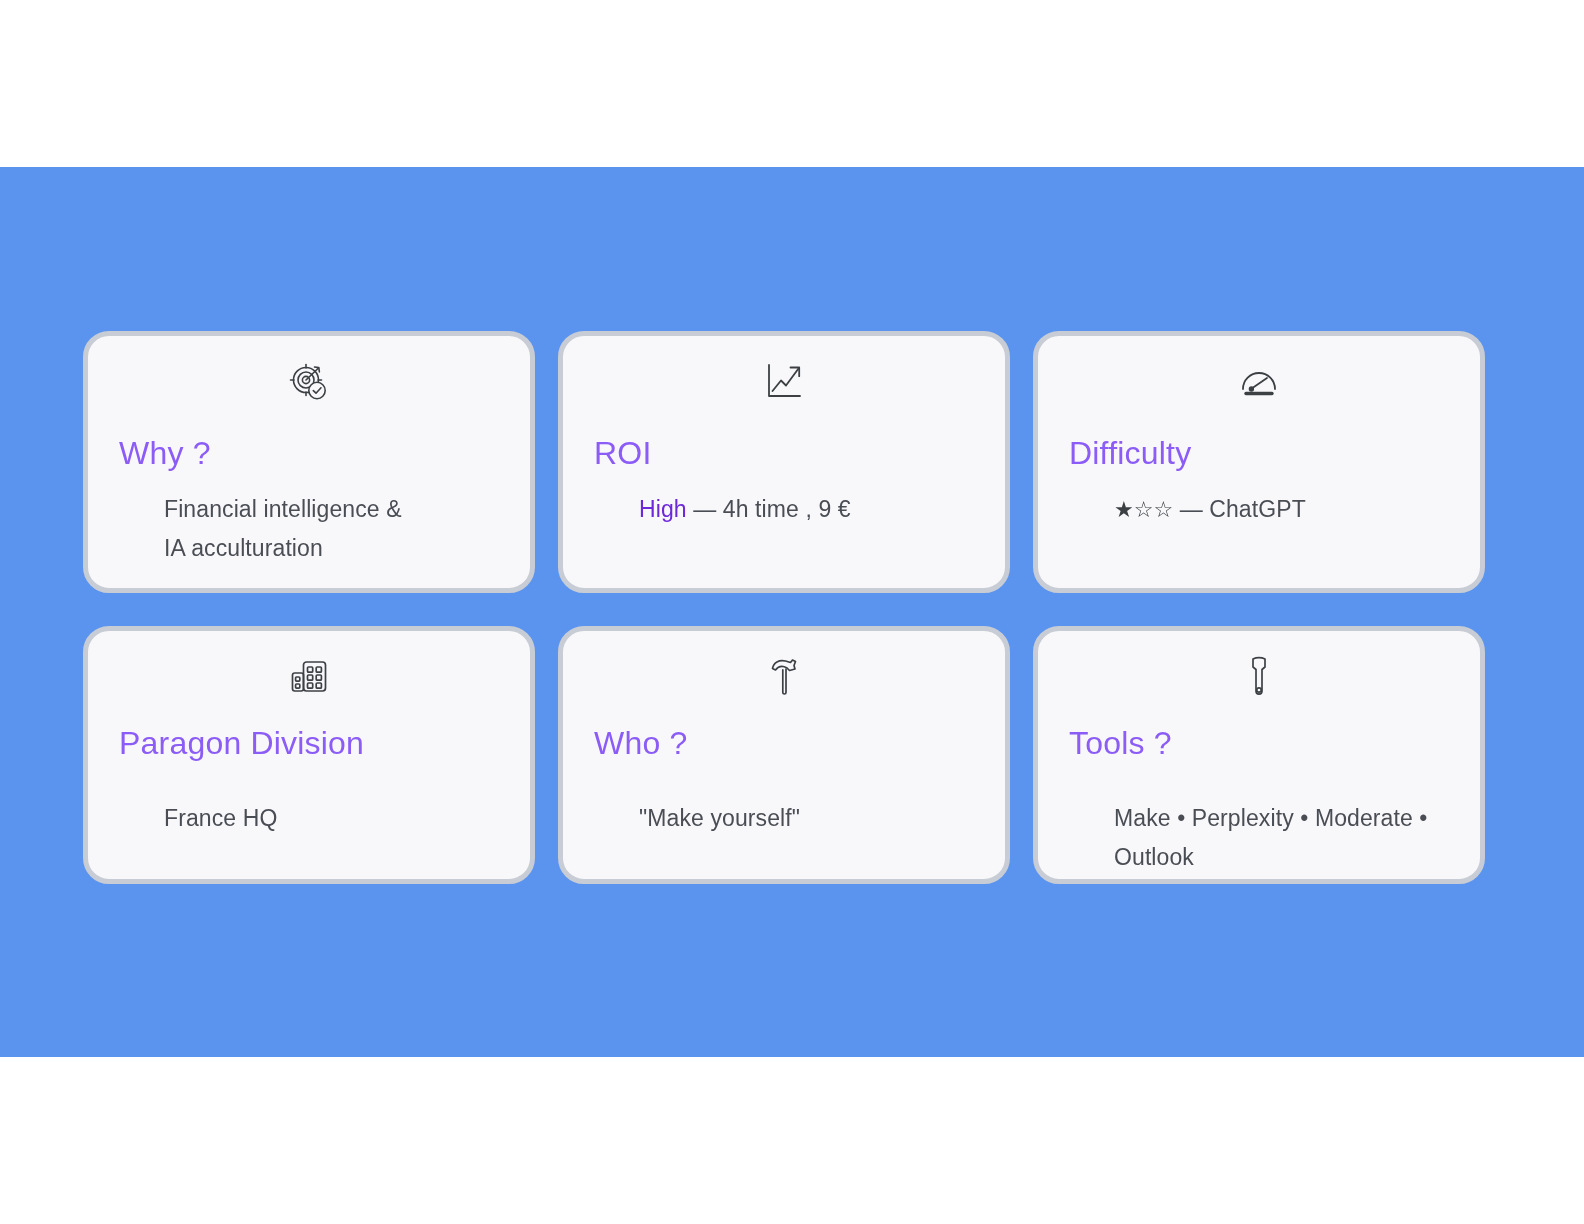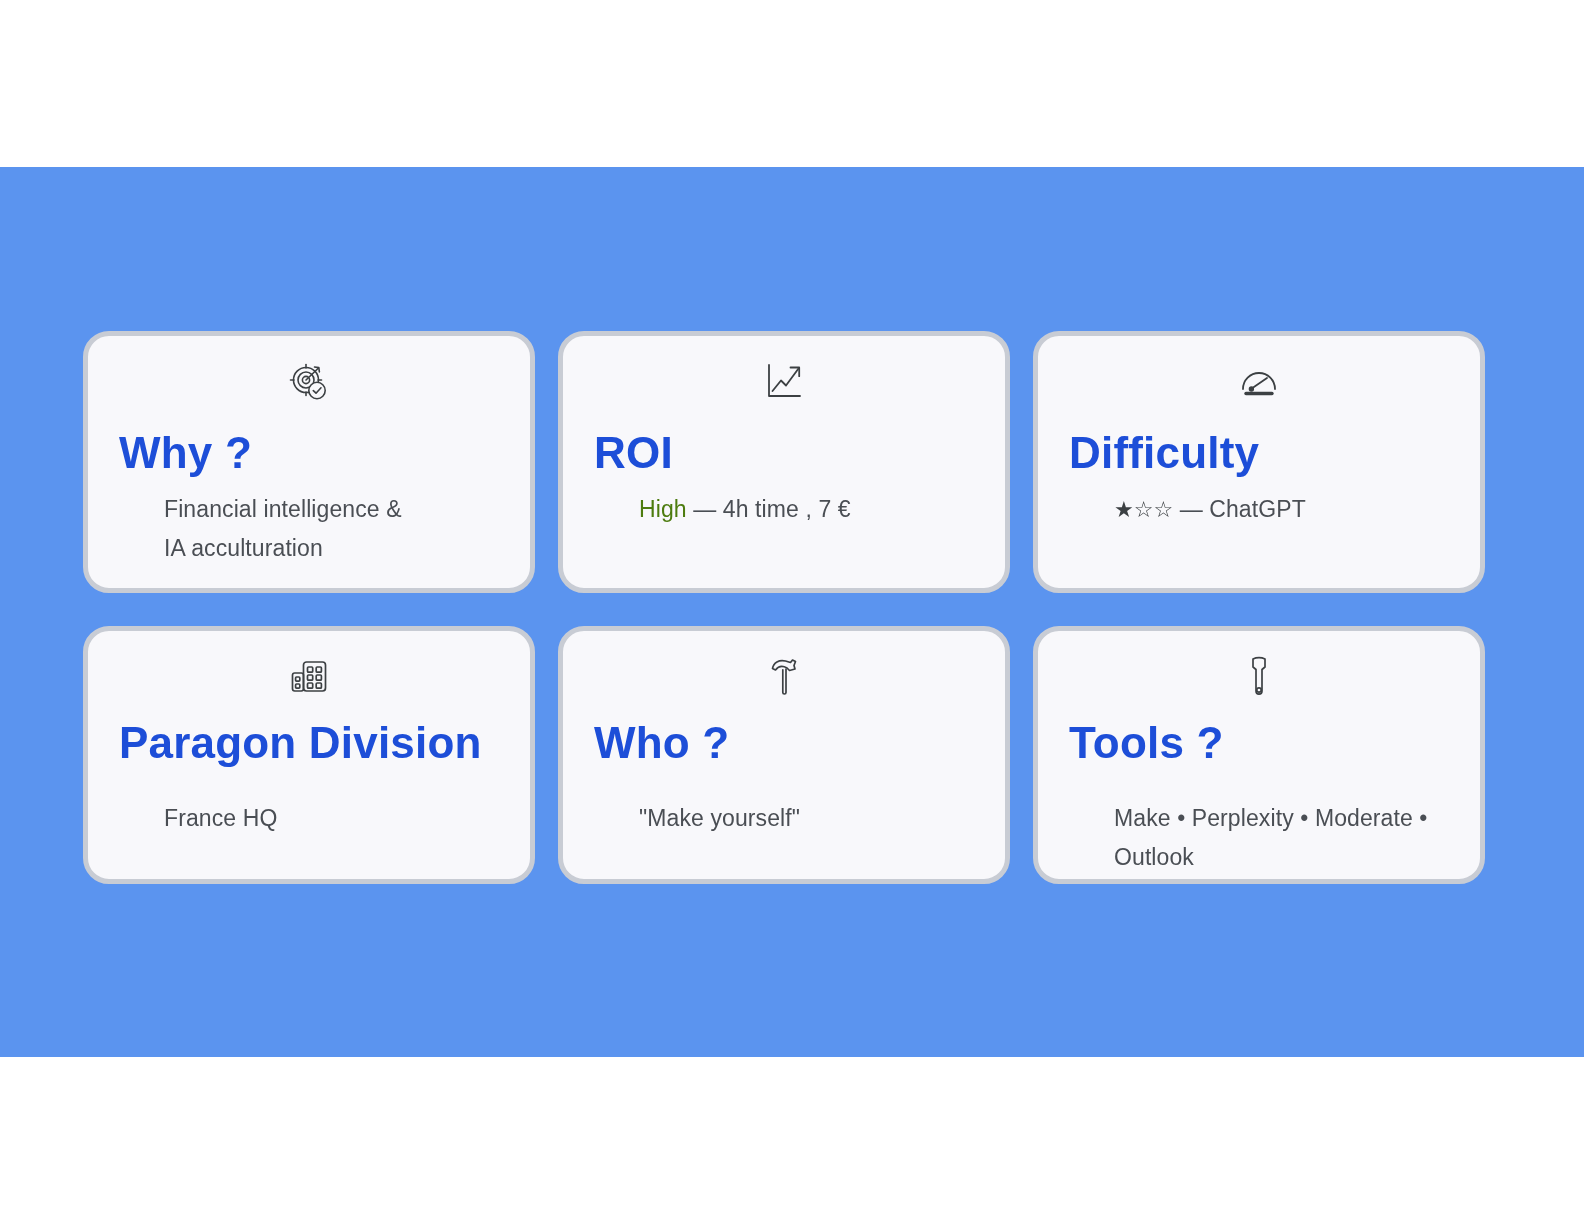--- a/index.html
+++ b/index.html
@@ -63,42 +63,42 @@
     height: 52px;
   }
   .card-icon svg {
     display: block;
   }
 
   .card-title {
     position: absolute;
     left: 31px;
     top: 97px;
-    font-size: 44px;
-    font-weight: 700;
-    color: #1d4ed8;
+    font-size: 32px;
+    font-weight: 400;
+    color: #8b5cf6;
     letter-spacing: 0.2px;
     line-height: 40px;
     white-space: nowrap;
   }
 
   .card-sub {
     position: absolute;
     left: 31px;
     top: 154px;
     font-size: 23px;
     font-weight: 400;
     color: #4a4e54;
     line-height: 39px;
     letter-spacing: 0.1px;
     margin-left: 45px;
   }
 
   .card-sub .accent {
-    color: #4d7c0f;
+    color: #6d28d9;
     text-align: right;
   }
 
   .stars {
     font-size: 22px;
     letter-spacing: 0px;
     color: #3c4043;
   }
 
   
@@ -140,21 +140,21 @@
     <div class="card">
       <div class="card-icon">
         <svg width="44" height="44" viewBox="0 0 44 44" fill="none" stroke="#3c4043" stroke-width="1.8" stroke-linecap="round" stroke-linejoin="round">
           <path d="M7 5 V36 H38"></path>
           <path d="M10.5 31 L19 20.5 L24 25.5 L36.5 8.5"></path>
           <path d="M28.5 7.5 L37.2 7.5 L37.2 16.2"></path>
         </svg>
       </div>
       <div class="card-title">ROI</div>
       <div class="card-sub">
-        <span class="accent">High</span><span> — 4h time , 7 €</span>
+        <span class="accent">High</span><span> — 4h time , 9 €</span>
       </div>
     </div>
 
     <div class="card">
       <div class="card-icon">
         <svg width="44" height="40" viewBox="0 0 44 40" fill="none" stroke="#3c4043" stroke-width="1.8" stroke-linecap="round" stroke-linejoin="round">
           <path d="M6 27 A16 16 0 0 1 38 27"></path>
           <path d="M14 27 L30 16"></path>
           <circle cx="14.4" cy="27" r="1.8" fill="#3c4043"></circle>
           <path d="M9 31.5 H35" stroke-width="3.4"></path>

